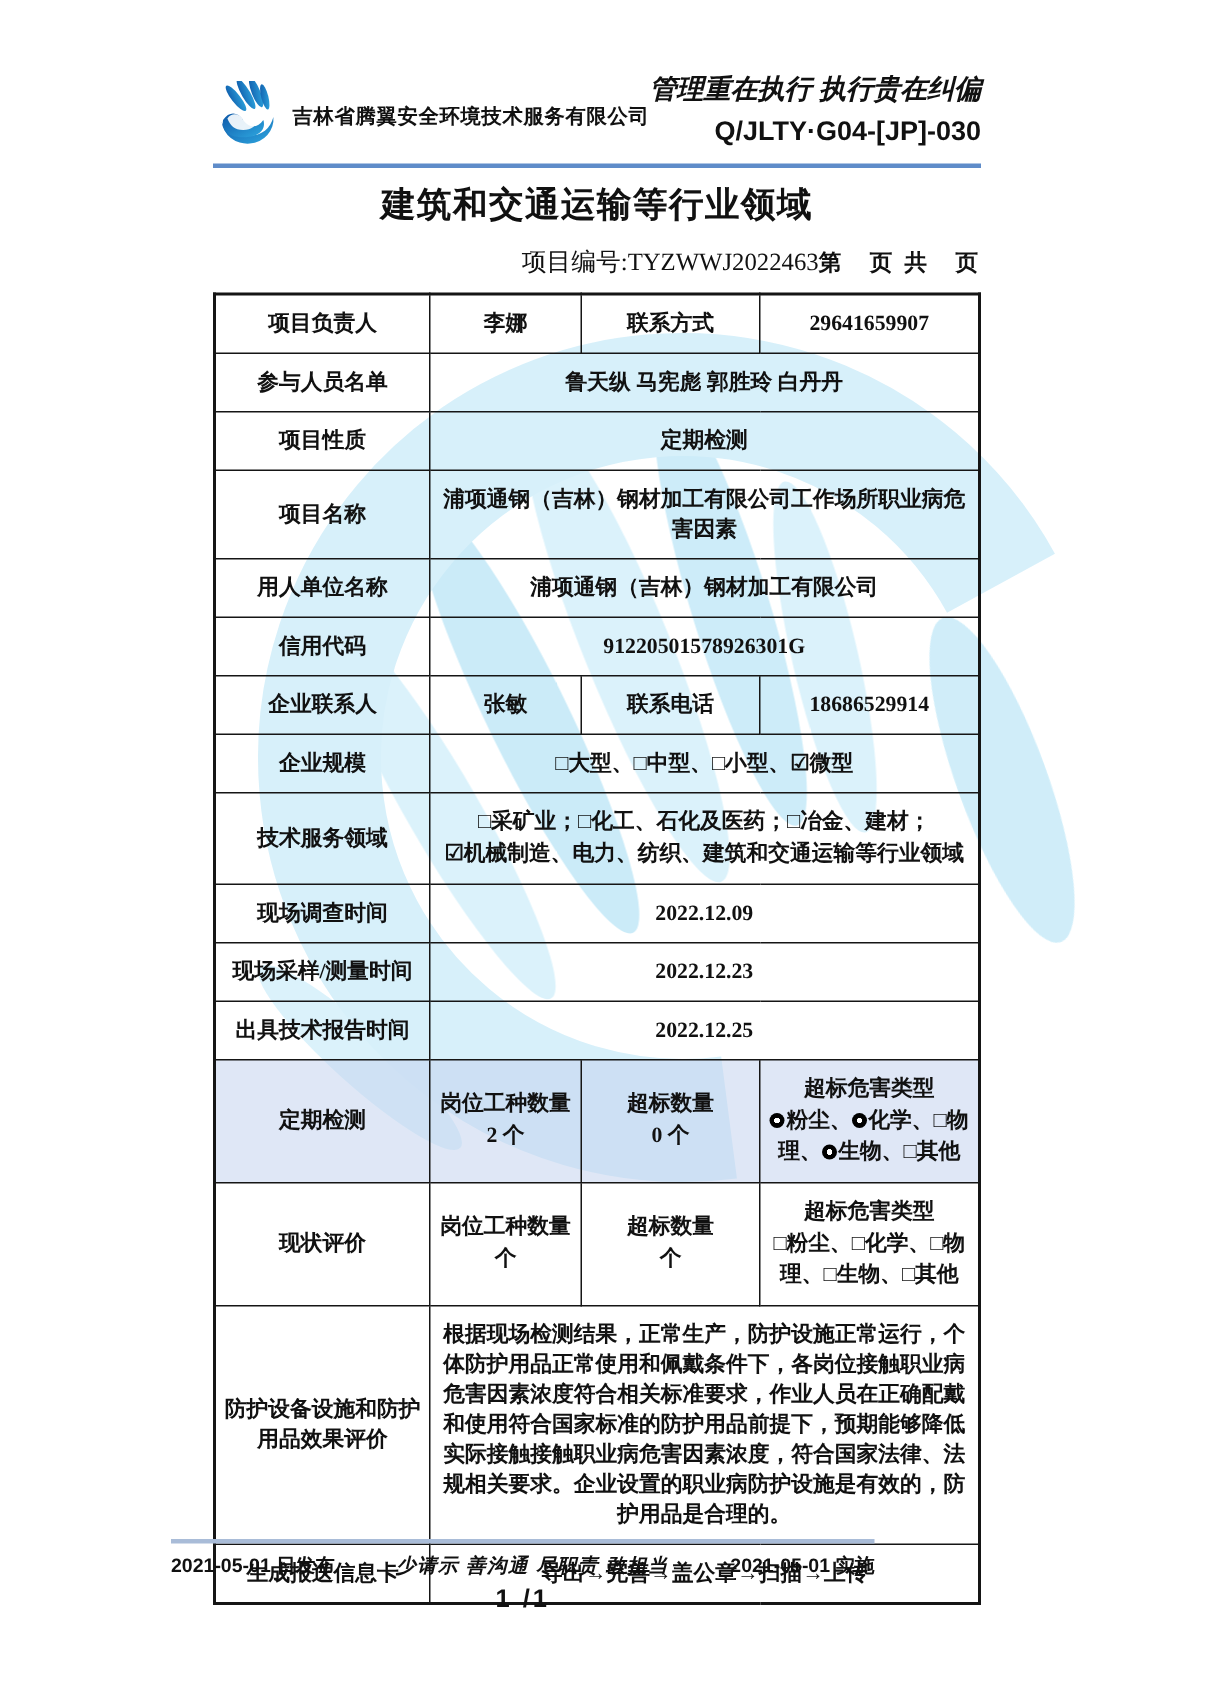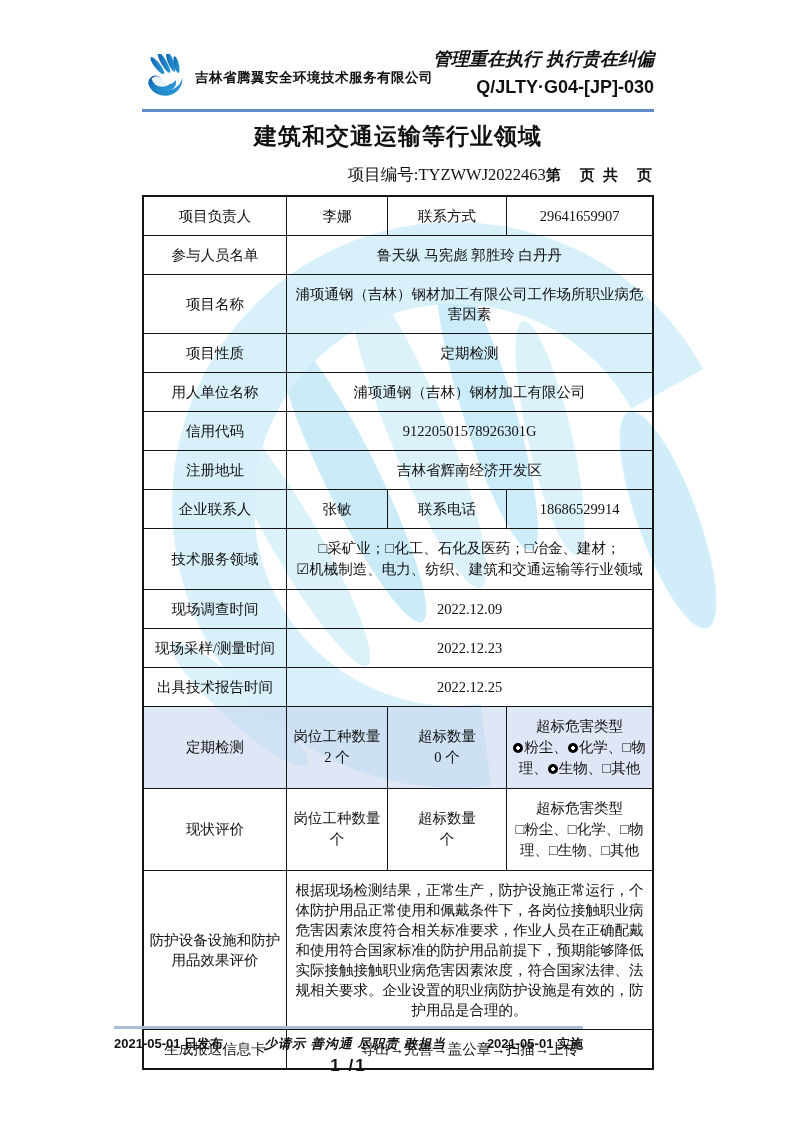--- a/index.html
+++ b/index.html
@@ -18,21 +18,21 @@
 
   .doc-title{text-align:center;font-family:"Liberation Sans","DejaVu Sans",sans-serif;
              font-weight:bold;font-size:23px;margin:9px 0 12px 0;letter-spacing:1px;}
 
   .meta-row{display:flex;justify-content:flex-end;align-items:baseline;margin:0 0 9px 0;}
   .meta-left{font-size:16.5px;}
   .meta-right{font-family:"Liberation Sans","DejaVu Sans",sans-serif;font-weight:bold;font-size:15px;letter-spacing:2px;}
 
   
   table.info{width:100%;border-collapse:collapse;border:2px solid #151515;background:transparent;}
-  table.info th,table.info td{border:1.5px solid #151515;font-weight:normal;font-size:14.5px;
+  table.info th,table.info td{border:1.5px solid #151515;font-weight:bold;font-size:14.5px;
         line-height:20px;text-align:center;vertical-align:middle;padding:9px 5px;background:transparent;}
   table.info th{width:132px;}
   td.para{text-align:justify;text-align-last:center;line-height:24px;padding:5px 10px;}
   .two-line div{line-height:21px;}
   .cellstack div{line-height:21px;}
   tr.tint th,tr.tint td{background:rgba(197,211,238,0.55);}
   .mark-dot{display:inline-block;width:10px;height:10px;border-radius:50%;
             background:radial-gradient(circle,#ffffff 0 1.8px,#000 1.9px);vertical-align:-1px;margin-right:1px;}
   .mark-box{display:inline;}
 
@@ -115,44 +115,44 @@
             <th>项目负责人</th>
             <td>李娜</td>
             <td>联系方式</td>
             <td>29641659907</td>
           </tr>
           <tr>
             <th>参与人员名单</th>
             <td colspan="3">鲁天纵 马宪彪 郭胜玲 白丹丹</td>
           </tr>
           <tr>
+            <th>项目性质</th>
+            <td colspan="3">定期检测</td>
+          </tr>
+          <tr>
             <th>项目名称</th>
             <td colspan="3">浦项通钢（吉林）钢材加工有限公司工作场所职业病危害因素</td>
           </tr>
           <tr>
-            <th>项目性质</th>
-            <td colspan="3">定期检测</td>
-          </tr>
-          <tr>
             <th>用人单位名称</th>
             <td colspan="3">浦项通钢（吉林）钢材加工有限公司</td>
           </tr>
           <tr>
             <th>信用代码</th>
             <td colspan="3">91220501578926301G</td>
-          </tr>
-          <tr>
-            <th>注册地址</th>
-            <td colspan="3">吉林省辉南经济开发区</td>
           </tr>
           <tr>
             <th>企业联系人</th>
             <td>张敏</td>
             <td>联系电话</td>
             <td>18686529914</td>
+          </tr>
+          <tr>
+            <th>企业规模</th>
+            <td colspan="3">□大型、□中型、□小型、☑微型</td>
           </tr>
           <tr>
             <th>技术服务领域</th>
             <td colspan="3" class="two-line">
               <div>□采矿业；□化工、石化及医药；□冶金、建材；</div>
               <div>☑机械制造、电力、纺织、建筑和交通运输等行业领域</div>
             </td>
           </tr>
           <tr>
             <th>现场调查时间</th>

